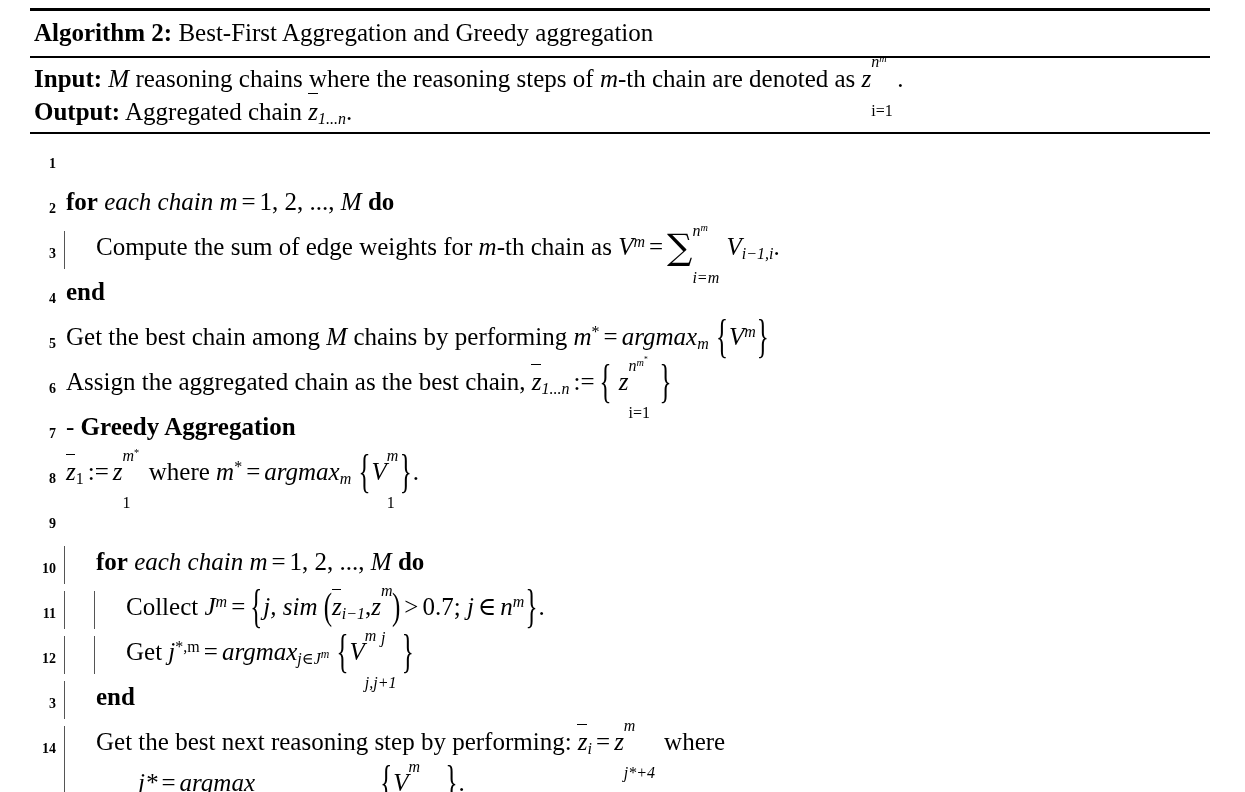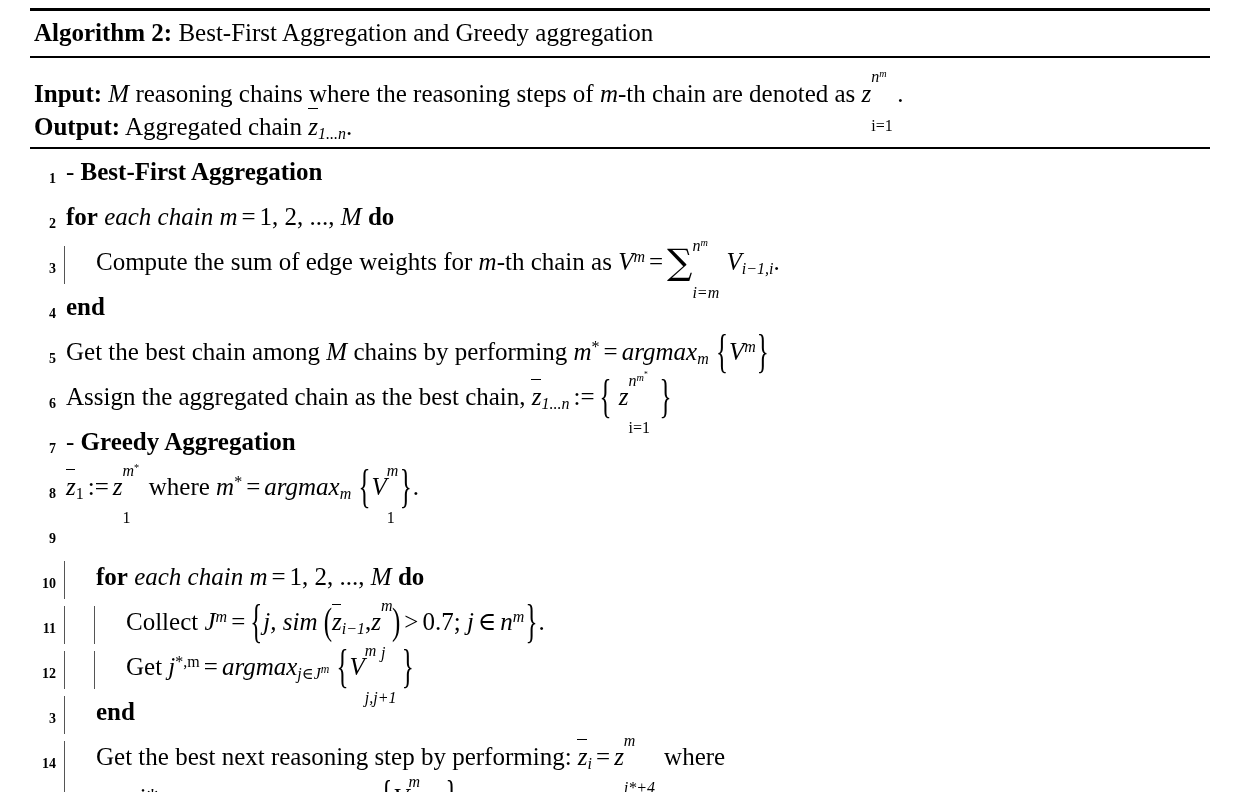--- a/index.html
+++ b/index.html
@@ -28,21 +28,21 @@
 
   .caption {
     font-size: 25px;
     line-height: 38px;
     padding: 3px 0 2px 4px;
     white-space: nowrap;
   }
   .caption b { font-weight: bold; margin-top: 24px; }
 
   .io-block {
-    padding: 19px 0 2px 4px;
+    padding: 4px 0 2px 4px;
   }
   .io-line {
     font-size: 25px;
     line-height: 33px;
     white-space: nowrap;
   }
   .io-line .kw { font-weight: bold; }
 
   .body-block {
     padding-top: 3px;
@@ -209,24 +209,20 @@
       <span class="m"><span class="ovb">z</span><sub>1...n</sub></span><span class="opn">.</span>
     </div>
   </div>
 
   <div class="rule-mid"></div>
 
   <div class="body-block">
 
     <div class="line">
       <span class="lineno">1</span>
-      <span class="content">
-        <span>-</span>
-        <span class="kw">Best-First Aggregation</span>
-      </span>
     </div>
 
     <div class="line">
       <span class="lineno">2</span>
       <span class="content">
         <span class="kw">for</span>
         <span class="it">each chain</span>
         <span class="m">m</span><span class="op">=</span><span class="num">1, 2, ...,</span>
         <span class="m">M</span>
         <span class="kw">do</span>

